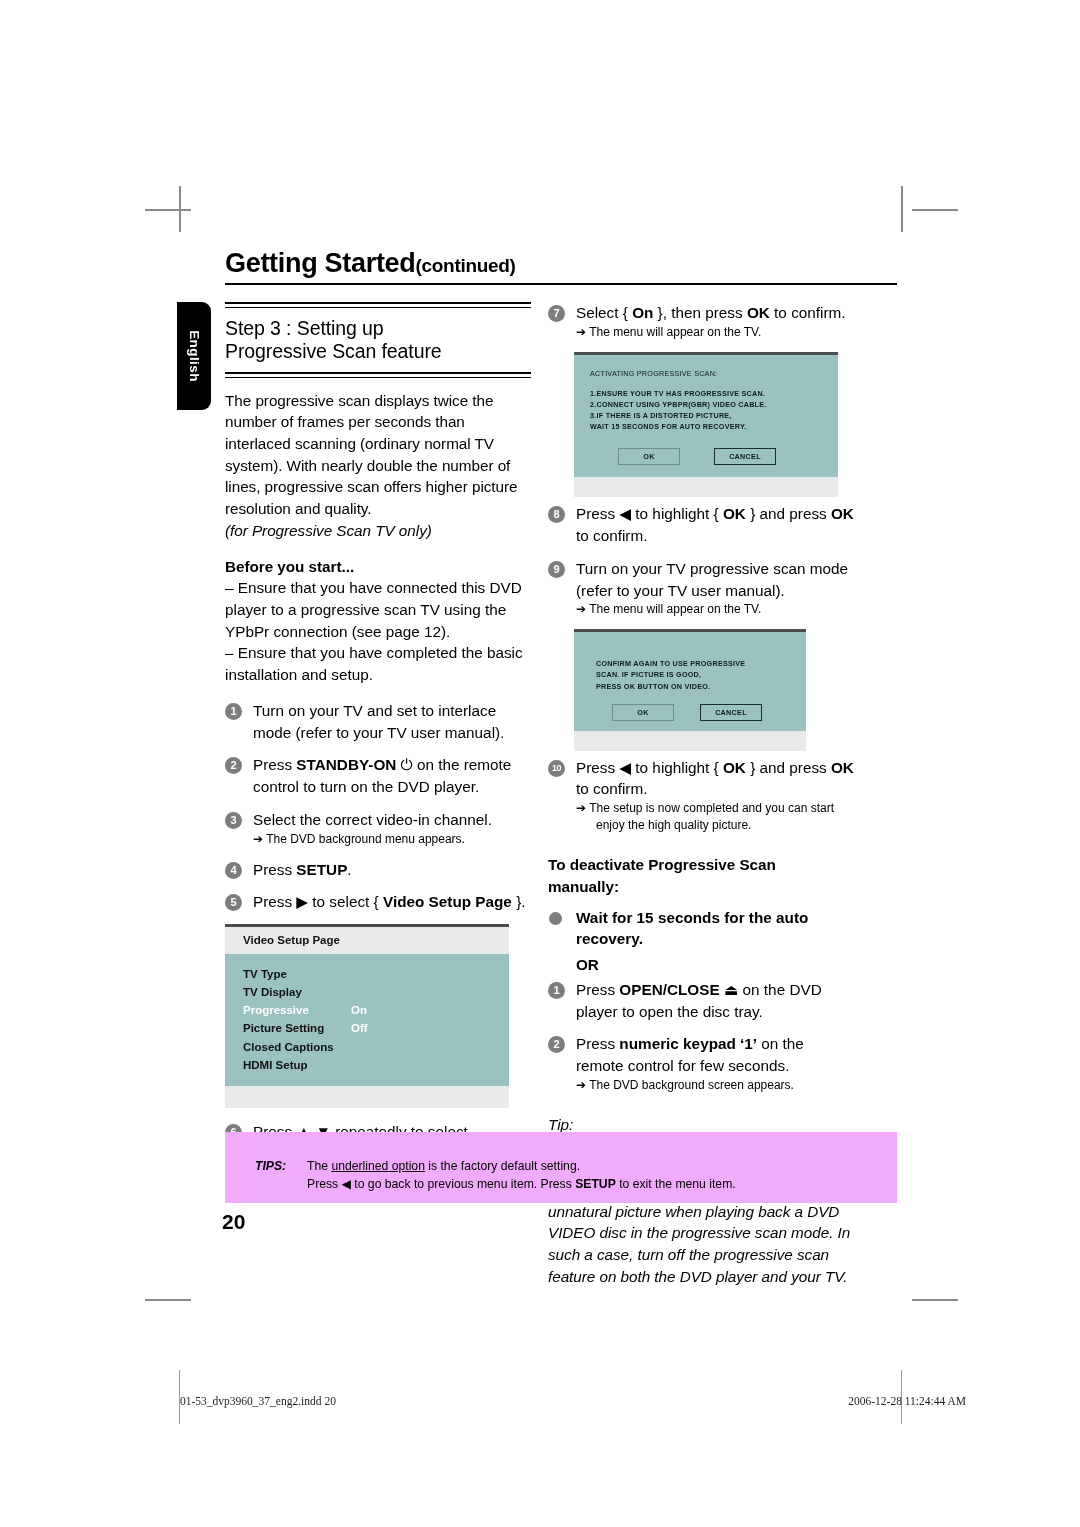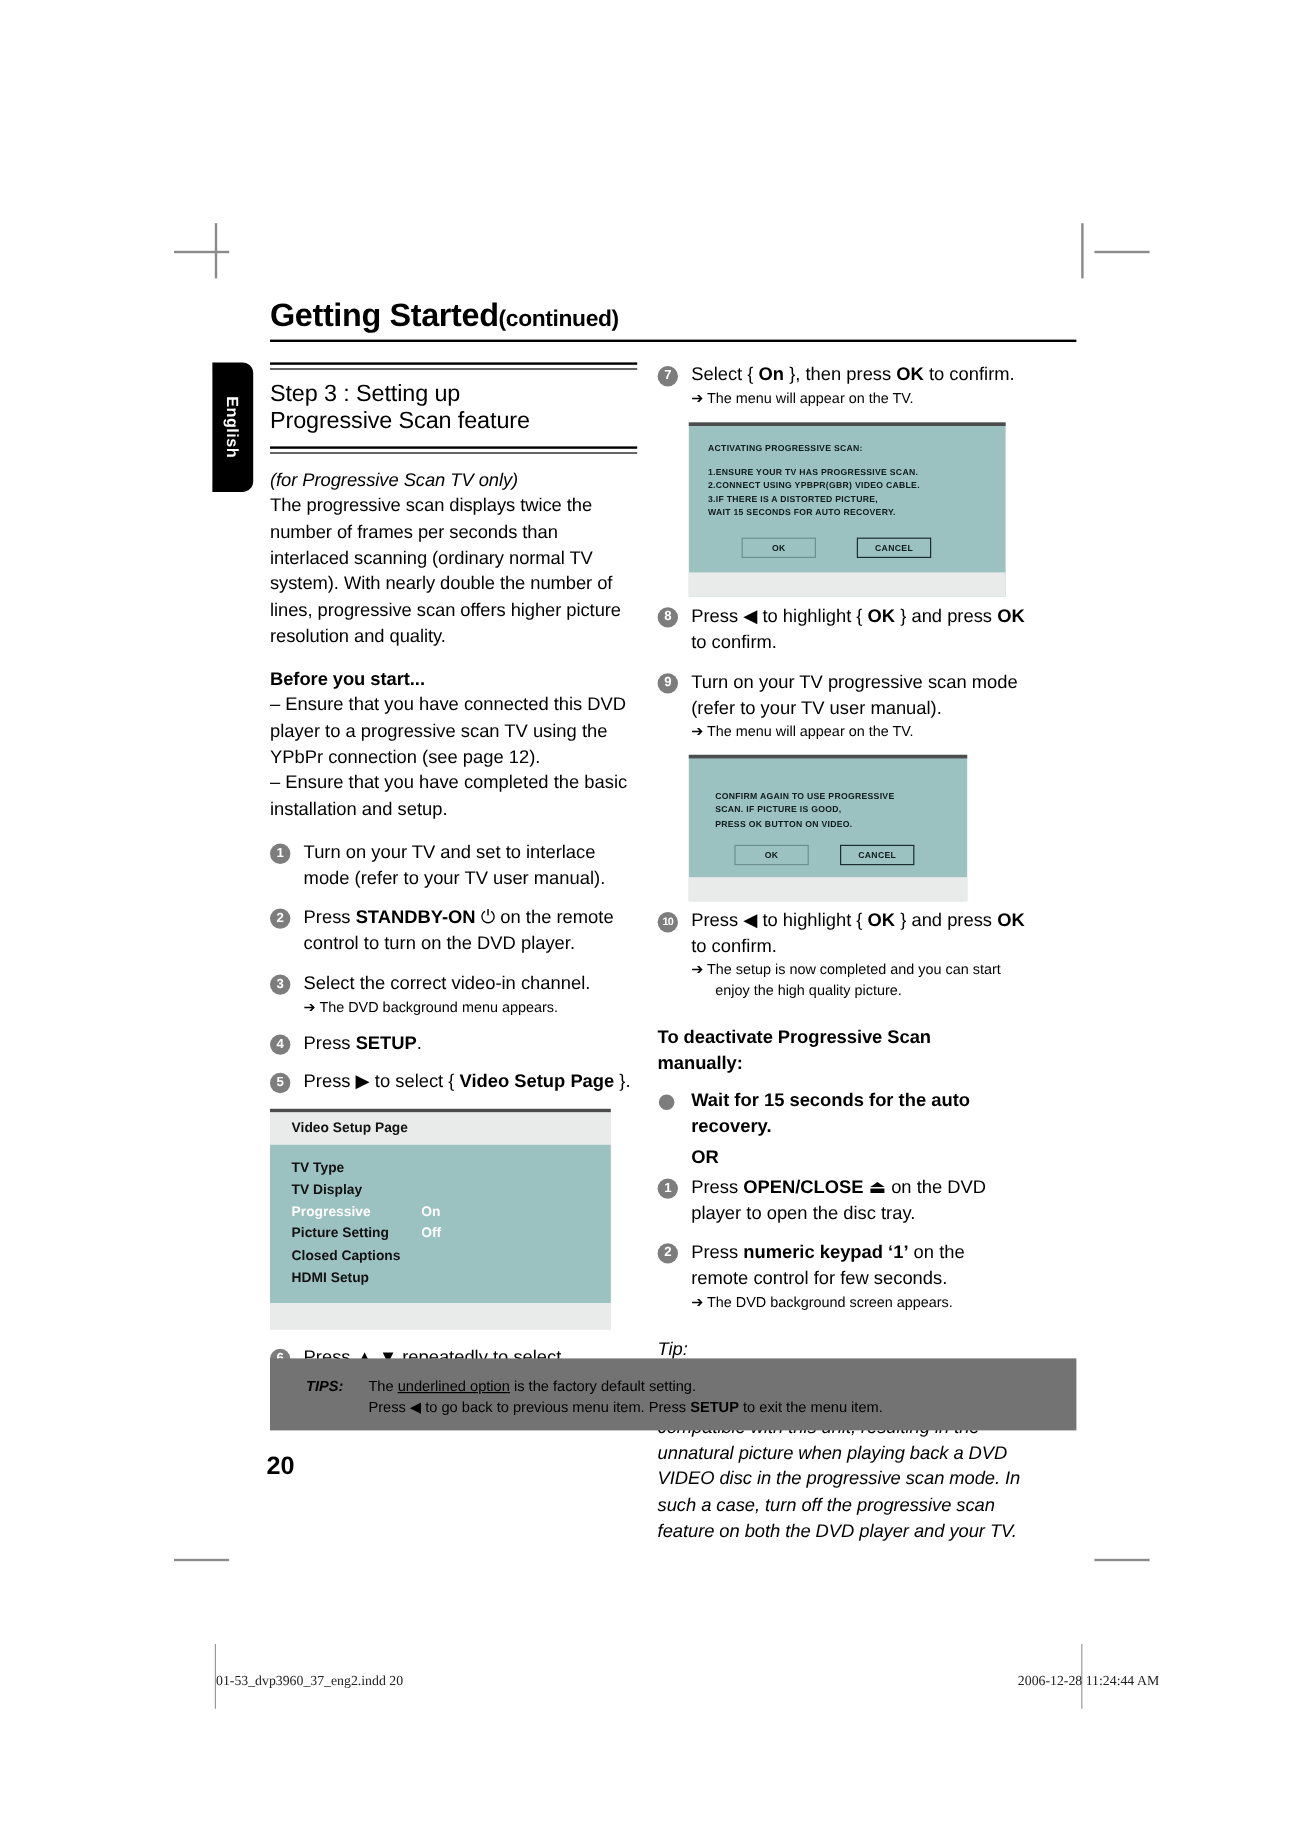--- a/index.html
+++ b/index.html
@@ -200,21 +200,21 @@
 
   
   .tv-dlg {
     border-top: 3px solid #4d4d4d;
     background: #9cc1c1;
     position: relative;
   }
   .tv-dlg .dlg-inner { padding: 14px 16px 12px 16px; }
   .dlg-title {
     font-size: 7.2px;
-    font-weight: bold;
+    font-weight: normal;
     color: #0d1a1a;
     letter-spacing: 0.25px;
     margin-bottom: 10px;
   }
   .dlg-line {
     font-size: 7.2px;
     font-weight: bold;
     color: #0d1a1a;
     letter-spacing: 0.25px;
     line-height: 1.55;
@@ -241,22 +241,22 @@
     background: #e9ebea;
     height: 20px;
   }
 
   
   .tips-band {
     position: absolute;
     left: 45px;
     top: 922px;
     width: 672px;
-    background: #737373;
-    padding: 14px 0 10px 0;
+    background: #f0abfc;
+    padding: 25px 0 10px 0;
   }
   .tips-row {
     display: flex;
     font-size: 12.2px;
     line-height: 1.48;
     padding-left: 30px;
   }
   .tips-label {
     font-weight: bold;
     font-style: italic;
@@ -320,22 +320,22 @@
 
   <div class="col col-left">
 
     <div class="rule-dbl-top"></div>
     <div class="step-head">
       <div>Step 3 : Setting up</div>
       <div>Progressive Scan feature</div>
     </div>
     <div class="rule-dbl-bot"></div>
 
+    <div class="para">The progressive scan displays twice the number of frames per seconds than interlaced scanning (ordinary normal TV system). With nearly double the number of lines, progressive scan offers higher picture resolution and quality.</div>
     <div class="para ital">(for Progressive Scan TV only)</div>
-    <div class="para">The progressive scan displays twice the number of frames per seconds than interlaced scanning (ordinary normal TV system). With nearly double the number of lines, progressive scan offers higher picture resolution and quality.</div>
 
     <div class="gap"></div>
 
     <div class="para bold">Before you start...</div>
     <div class="dash-item">– Ensure that you have connected this DVD player to a progressive scan TV using the YPbPr connection (see page 12).</div>
     <div class="dash-item">– Ensure that you have completed the basic installation and setup.</div>
 
     <div class="gap"></div>
 
     <div class="item">

